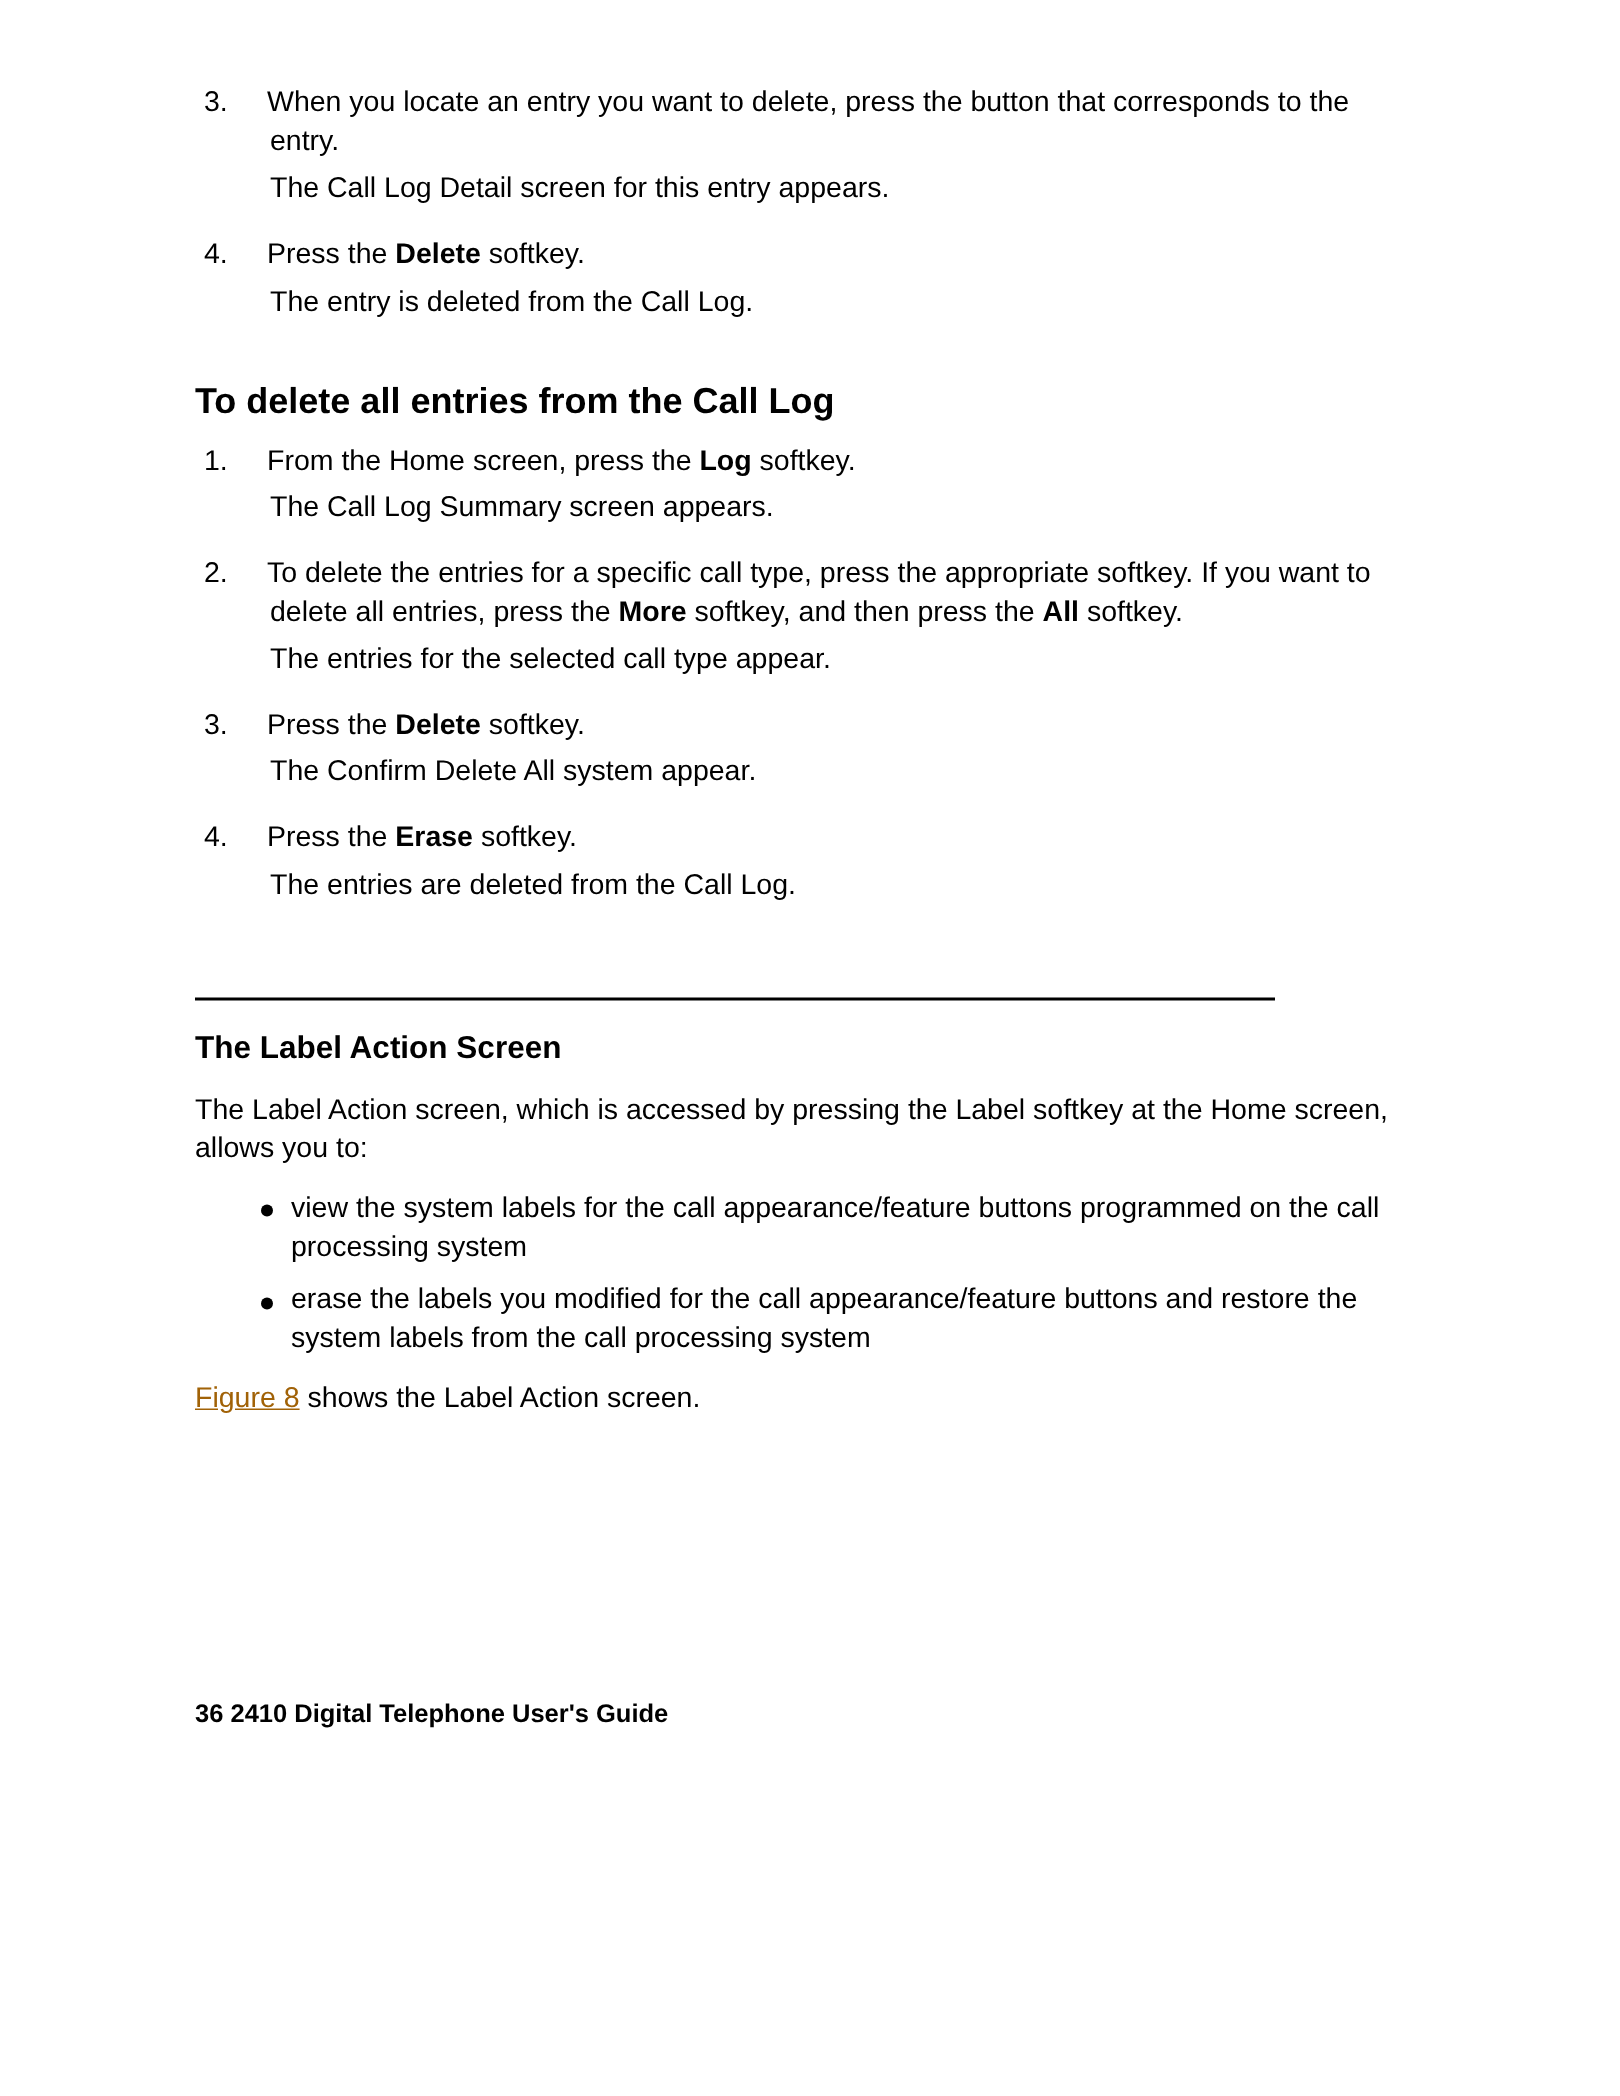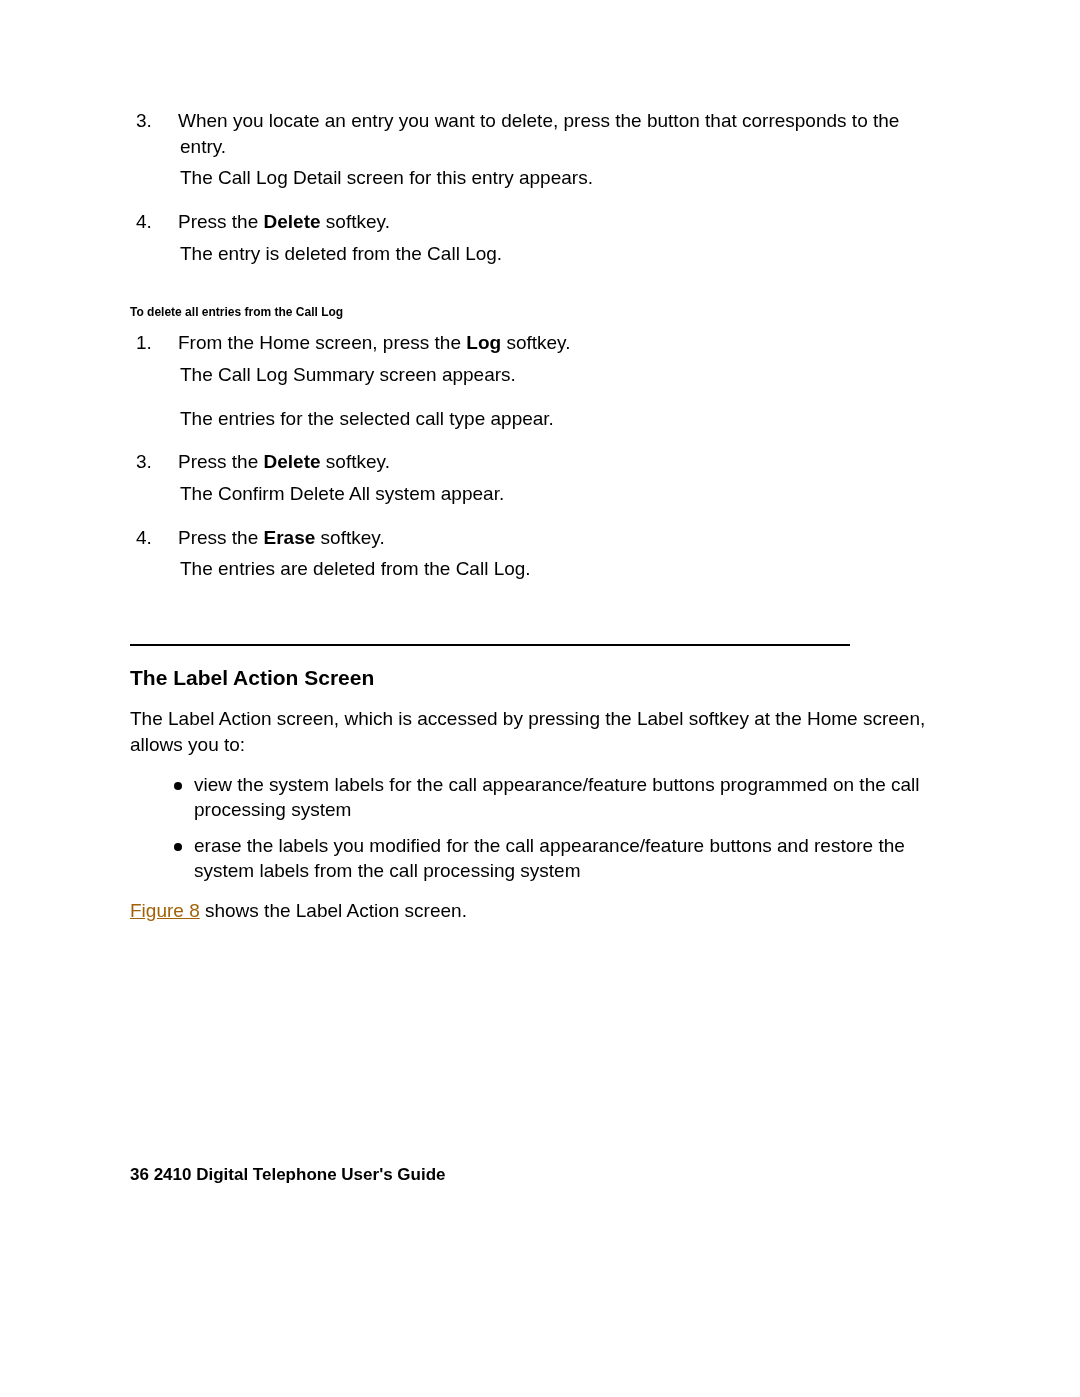--- a/index.html
+++ b/index.html
@@ -11,37 +11,37 @@
     font-family: Arial, Helvetica, sans-serif;
     color: #000;
     font-size: 19px;
     line-height: 1.35;
   }
   .page {
     position: relative;
     width: 1080px;
     height: 1248px;
     box-sizing: border-box;
-    padding: 108px 130px 0 130px;
+    padding: 56px 130px 0 130px;
   }
   .num {
     display: inline-block;
     min-width: 20px;
   }
   .li-para {
     margin: 6px 0 18px 22px; 
   }
   .li-wrap {
     padding-left: 22px;
     text-indent: -22px;
   }
   b { font-weight: 700; }
   .subhead {
     font-weight: 700;
-    font-size: 12px;
+    font-size: 24px;
     margin: 38px 0 10px 0;
   }
   .section-rule {
     border: 0;
     border-top: 2px solid #000;
     margin: 62px 0 18px 0;
     width: 720px;
   }
   h1.section-title {
     font-size: 21px;
@@ -71,21 +71,21 @@
     background: #000;
     border-radius: 50%;
   }
   a.fig-link {
     color: #a16207;
   }
   
   .footer-block {
     position: absolute;
     left: 130px;
-    top: 1164px;
+    top: 1132px;
     font-weight: 700;
     font-size: 17px;
   }
   .ml-steps { margin-left: 28px; }
 </style>
 </head>
 <body>
 
 <div class="page">
 
@@ -103,20 +103,23 @@
 
   <div class="subhead">To delete all entries from the Call Log</div>
 
   <div class="ml-steps">
 
     <div class="li-wrap">
       <span class="num">1.</span><span>From the Home screen, press the </span><b>Log</b><span> softkey.</span>
     </div>
     <div class="li-para">The Call Log Summary screen appears.</div>
 
+    <div class="li-wrap">
+      <span class="num">2.</span><span>To delete the entries for a specific call type, press the appropriate softkey. If you want to delete all entries, press the </span><b>More</b><span> softkey, and then press the </span><b>All</b><span> softkey.</span>
+    </div>
     <div class="li-para">The entries for the selected call type appear.</div>
 
     <div class="li-wrap">
       <span class="num">3.</span><span>Press the </span><b>Delete</b><span> softkey.</span>
     </div>
     <div class="li-para">The Confirm Delete All system appear.</div>
 
     <div class="li-wrap">
       <span class="num">4.</span><span>Press the </span><b>Erase</b><span> softkey.</span>
     </div>

